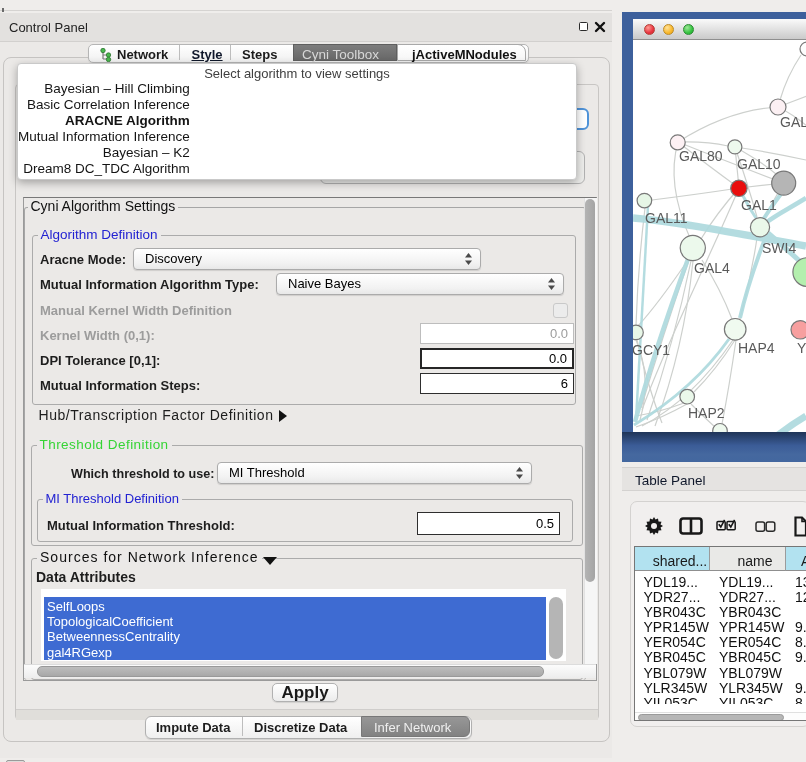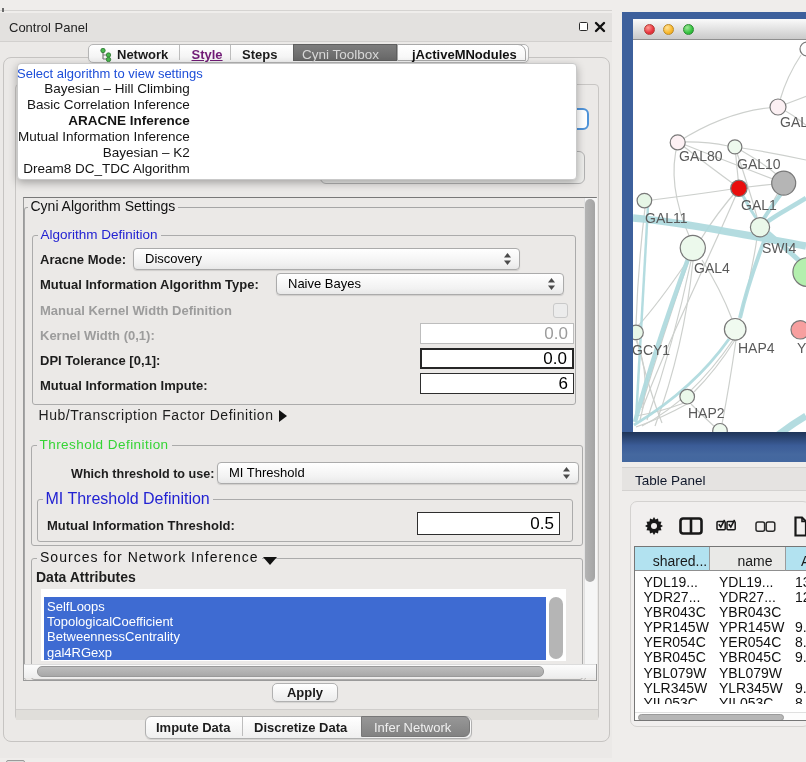--- a/index.html
+++ b/index.html
@@ -3,21 +3,21 @@
 <meta charset="utf-8">
 <style>
 html,body{margin:0;padding:0;}
 body{width:806px;height:762px;font-family:"Liberation Sans",sans-serif;background:#efedeb;}
 #root{position:absolute;top:8px;left:0;width:806px;height:762px;overflow:hidden;}
 .abs{position:absolute;}
 .b{font-weight:bold;}
 
 .grp{position:absolute;border:1px solid #a2a2a2;border-radius:3px;}
 .grpt{position:absolute;font-size:13px;background:#ebe9e8;padding:0 3px;line-height:13px;}
-.fld{position:absolute;background:#fff;font-size:17px;text-align:right;padding-right:5px;box-sizing:border-box;line-height:20px;}
+.fld{position:absolute;background:#fff;font-size:13px;text-align:right;padding-right:5px;box-sizing:border-box;line-height:20px;}
 .combo{position:absolute;box-sizing:border-box;border:1px solid #ababab;border-radius:4px;background:linear-gradient(#ffffff,#f2f2f2 70%,#e8e8e8);font-size:13px;line-height:20px;padding-left:11px;box-shadow:0 1px 1px rgba(0,0,0,0.12);}
 .stp{position:absolute;right:7px;top:3px;width:9px;height:14px;}
 .lbl{position:absolute;font-size:13px;color:#1d1d1d;white-space:nowrap;}
 .lbl.gray,.fld.gray{color:#9c9c9c;}
 </style>
 </head>
 <body>
 <div id="root">
 
 <div class="abs" style="left:0;top:5px;width:612px;height:745px;background:#ebe9e7;"></div>
@@ -37,21 +37,21 @@
 <div class="abs" style="left:293px;top:36px;width:104px;height:17px;background:linear-gradient(#7d7d7d,#686868);border:1px solid #5f5f5f;box-sizing:border-box;"></div>
 <div class="abs" style="left:397px;top:35.5px;width:129px;height:17.5px;background:linear-gradient(#ffffff,#f6f6f6);border:1px solid #a8a8a8;border-radius:0 8px 0 0;box-sizing:border-box;"></div>
 <svg class="abs" style="left:98.5px;top:39.5px;" width="14" height="14" viewBox="0 0 14 14">
       <path d="M4 3 L4 11 M4 7 L9 7 M4 11 L9 11" stroke="#7a7a7a" stroke-width="1.2" fill="none"></path>
       <circle cx="4" cy="2.5" r="2.2" fill="#49b84d" stroke="#2c7330" stroke-width="0.8"></circle>
       <circle cx="9.5" cy="7" r="2.2" fill="#49b84d" stroke="#2c7330" stroke-width="0.8"></circle>
       <circle cx="9.5" cy="11.5" r="2.2" fill="#49b84d" stroke="#2c7330" stroke-width="0.8"></circle>
     </svg>
 <div class="abs lbl b" style="left:117px;top:39px;color:#1a1a1a;">Network</div>
 <div class="abs" style="left:179px;top:37px;width:1px;height:15px;background:#bdbdbd;"></div>
-<div class="abs lbl b" style="left:191.5px;top:39px;color:#701a75;text-decoration:underline;">Style</div>
+<div class="abs lbl b" style="left:191.5px;top:39px;color:#0f172a;text-decoration:underline;">Style</div>
 <div class="abs" style="left:230px;top:37px;width:1px;height:15px;background:#bdbdbd;"></div>
 <div class="abs lbl b" style="left:242px;top:39px;color:#1a1a1a;">Steps</div>
 <div class="abs lbl" style="left:302px;top:39px;color:#d8d8d8;font-size:13.5px;text-align:right;">Cyni Toolbox</div>
 <div class="abs lbl b" style="left:412px;top:39px;color:#111;">jActiveMNodules</div>
 
 <div class="abs" style="left:15px;top:76px;width:584px;height:636px;border:1px solid #c8c6c4;border-radius:4px;box-sizing:border-box;"></div>
 <div class="abs" style="left:16px;top:701px;width:582px;height:10px;background:#e0deda;border-top:1px solid #cfcdcb;"></div>
 
 <div class="abs" style="left:320px;top:100px;width:269px;height:22px;border:2.5px solid #4f93d8;border-radius:6px;background:#fff;box-sizing:border-box;"></div>
 <div class="abs" style="left:320px;top:143px;width:265px;height:33px;border:1px solid #b2b2b2;border-radius:6px;background:#ededeb;box-sizing:border-box;"></div>
@@ -60,21 +60,21 @@
 <div class="grp" style="left:23.5px;top:199px;width:560px;height:472px;border-color:#a6a6a6;border-bottom:none;"></div>
 <div class="grpt" style="left:27.5px;top:192px;color:#111;font-size:14px;">Cyni Algorithm Settings</div>
 
 <div class="abs" style="left:583.5px;top:190px;width:13px;height:466px;background:#f6f6f6;border-left:1px solid #e2e2e2;box-sizing:border-box;"></div>
 <div class="abs" style="left:584.5px;top:191px;width:10px;height:383px;background:linear-gradient(90deg,#b4b4b4,#a4a4a4);border-radius:5px;"></div>
 
 <div class="grp" style="left:31.5px;top:226.5px;width:542px;height:168.5px;border-color:#ababab;"></div>
 <div class="grpt" style="left:37.5px;top:219.5px;color:#2222d2;font-size:13.5px;">Algorithm Definition</div>
 
 <div class="abs lbl b" style="left:40px;top:244px;">Aracne Mode:</div>
-<div class="combo" style="left:133px;top:240px;width:387px;height:22px;">Discovery
+<div class="combo" style="left:133px;top:240px;width:348px;height:22px;">Discovery
 <svg class="stp" width="9" height="14" viewBox="0 0 9 14">
         <path d="M4.5 1 L8 5.4 L1 5.4 Z" fill="#4a4a4a"></path>
         <path d="M4.5 13 L1 8.6 L8 8.6 Z" fill="#4a4a4a"></path>
       </svg></div>
 
 <div class="abs lbl b" style="left:40px;top:269px;">Mutual Information Algorithm Type:</div>
 <div class="combo" style="left:276px;top:265px;width:288px;height:22px;">Naive Bayes
 <svg class="stp" width="9" height="14" viewBox="0 0 9 14">
         <path d="M4.5 1 L8 5.4 L1 5.4 Z" fill="#4a4a4a"></path>
         <path d="M4.5 13 L1 8.6 L8 8.6 Z" fill="#4a4a4a"></path>
@@ -82,71 +82,71 @@
 
 <div class="abs lbl b gray" style="left:40px;top:295px;">Manual Kernel Width Definition</div>
 <div class="abs" style="left:553px;top:295px;width:13px;height:13px;border:1px solid #c9c9c9;border-radius:3px;background:#ececec;"></div>
 
 <div class="abs lbl b gray" style="left:40px;top:320px;">Kernel Width (0,1):</div>
 <div class="fld gray" style="left:420px;top:315px;width:154px;height:21px;border:1px solid #bdbdbd;">0.0</div>
 
 <div class="abs lbl b" style="left:40px;top:345px;">DPI Tolerance [0,1]:</div>
 <div class="fld" style="left:420px;top:340px;width:154px;height:21px;border:2px solid #262626;line-height:18px;">0.0</div>
 
-<div class="abs lbl b" style="left:40px;top:370px;">Mutual Information Impute:</div>
+<div class="abs lbl b" style="left:40px;top:370px;">Mutual Information Steps:</div>
 <div class="fld" style="left:420px;top:365px;width:154px;height:21px;border:1.5px solid #2e2e2e;line-height:19px;">6</div>
 
 <div class="abs lbl" style="left:38.5px;top:399px;font-size:14px;letter-spacing:0.55px;">Hub/Transcription Factor Definition</div>
 <svg class="abs" style="left:277px;top:401px;" width="12" height="14" viewBox="0 0 12 14">
       <path d="M2 1 L10 7 L2 13 Z" fill="#111"></path>
     </svg>
 
 <div class="grp" style="left:31px;top:437px;width:550px;height:99px;border-color:#ababab;"></div>
 <div class="grpt" style="left:36.5px;top:429.5px;color:#35d435;font-size:13.5px;letter-spacing:0.45px;">Threshold Definition</div>
 
 <div class="abs lbl b" style="left:71px;top:459px;font-size:12.6px;">Which threshold to use:</div>
-<div class="combo" style="left:217px;top:454px;width:362px;height:22px;">MI Threshold
+<div class="combo" style="left:217px;top:454px;width:315px;height:22px;">MI Threshold
 <svg class="stp" width="9" height="14" viewBox="0 0 9 14">
         <path d="M4.5 1 L8 5.4 L1 5.4 Z" fill="#4a4a4a"></path>
         <path d="M4.5 13 L1 8.6 L8 8.6 Z" fill="#4a4a4a"></path>
       </svg></div>
 
 <div class="grp" style="left:37px;top:491px;width:534px;height:41px;border-color:#ababab;"></div>
-<div class="grpt" style="left:42.5px;top:484px;color:#2222d2;font-size:16px;">MI Threshold Definition</div>
+<div class="grpt" style="left:42.5px;top:484px;color:#2222d2;font-size:13px;">MI Threshold Definition</div>
 
 <div class="abs lbl b" style="left:47px;top:510px;">Mutual Information Threshold:</div>
 <div class="fld" style="left:417px;top:504px;width:143px;height:23px;border:1.5px solid #2e2e2e;line-height:21px;">0.5</div>
 
 <div class="grp" style="left:31px;top:550px;width:550px;height:120px;border-color:#ababab;"></div>
 <div class="grpt" style="left:37px;top:542.5px;color:#111;font-size:14px;letter-spacing:1.02px;">Sources for Network Inference</div>
 <svg class="abs" style="left:262px;top:548px;" width="16" height="10" viewBox="0 0 16 10">
       <path d="M1 1 L15 1 L8 9 Z" fill="#111"></path>
     </svg>
 <div class="abs lbl b" style="left:36px;top:561px;font-size:14px;">Data Attributes</div>
 
 <div class="abs" style="left:41px;top:581px;width:525px;height:72px;background:#fff;"></div>
 <div class="abs" style="left:44px;top:589px;width:502px;height:63px;background:#3e6bd2;"></div>
 <div class="abs" style="left:47px;top:590.5px;width:400px;color:#fff;font-size:13px;line-height:15.4px;">SelfLoops<br>TopologicalCoefficient<br>BetweennessCentrality<br>gal4RGexp</div>
 <div class="abs" style="left:549px;top:589px;width:14px;height:62px;background:#b5b5b5;border-radius:7px;"></div>
 
 <div class="abs" style="left:24px;top:656px;width:572px;height:14px;background:linear-gradient(#fcfcfc,#ededed);border-top:1px solid #dcdcdc;box-sizing:border-box;"></div>
 <div class="abs" style="left:37px;top:658px;width:507px;height:10.5px;background:linear-gradient(#bdbdbd,#a8a8a8);border-radius:5px;border:1px solid #999;box-sizing:border-box;"></div>
 
-<div class="abs" style="left:272px;top:675px;width:66px;height:19px;border:1px solid #b1b1b1;border-radius:5px;background:linear-gradient(#ffffff,#ececec);box-sizing:border-box;text-align:center;font-size:13px;font-weight:bold;line-height:18px;color:#1a1a1a;box-shadow:0 1px 1px rgba(0,0,0,0.1);">Apply</div>
+<div class="abs" style="left:272px;top:675px;width:66px;height:19px;border:1px solid #b1b1b1;border-radius:5px;background:linear-gradient(#ffffff,#ececec);box-sizing:border-box;text-align:center;font-size:17px;font-weight:bold;line-height:18px;color:#1a1a1a;box-shadow:0 1px 1px rgba(0,0,0,0.1);">Apply</div>
 
 <div class="abs" style="left:145px;top:708px;width:325px;height:21px;border:1px solid #b0b0b0;border-radius:6px;background:linear-gradient(#ffffff,#efefef);box-shadow:0 1px 1px rgba(0,0,0,0.1);"></div>
 <div class="abs" style="left:361px;top:708px;width:109px;height:21px;background:linear-gradient(#979797,#828282);border:1px solid #787878;box-sizing:border-box;border-radius:0 6px 6px 0;"></div>
 <div class="abs lbl b" style="left:156px;top:712px;">Impute Data</div>
 <div class="abs" style="left:242px;top:709px;width:1px;height:19px;background:#bdbdbd;"></div>
 <div class="abs lbl b" style="left:254px;top:712px;">Discretize Data</div>
 <div class="abs lbl" style="left:374px;top:712px;color:#efefef;">Infer Network</div>
 
 <div class="abs" style="left:17px;top:55px;width:560px;height:117px;background:#fff;border:1px solid #c9c9c9;border-radius:4px;box-sizing:border-box;box-shadow:0 3px 9px rgba(0,0,0,0.30);"></div>
-<div class="abs" style="left:17px;top:57.5px;width:560px;font-size:13px;color:#1d4ed8;">Select algorithm to view settings</div>
-<div class="abs" style="left:18px;top:73px;font-size:13.5px;color:#141414;line-height:16px;white-space:nowrap;text-align:right;">Bayesian – Hill Climbing<br>Basic Correlation Inference<br><span class="b">ARACNE Inference</span><br>Mutual Information Inference<br>Bayesian – K2<br>Dream8 DC_TDC Algorithm</div>
+<div class="abs" style="left:17px;top:57.5px;width:560px;text-align:center;font-size:13px;color:#404040;">Select algorithm to view settings</div>
+<div class="abs" style="left:18px;top:73px;font-size:13.5px;color:#141414;line-height:16px;white-space:nowrap;text-align:right;">Bayesian – Hill Climbing<br>Basic Correlation Inference<br><span class="b">ARACNE Algorithm</span><br>Mutual Information Inference<br>Bayesian – K2<br>Dream8 DC_TDC Algorithm</div>
 
 <div class="abs" style="left:6px;top:752px;width:17px;height:12px;border:1px solid #9a9a9a;border-radius:2px;background:#dddbd9;"></div>
 
 <div class="abs" style="left:622px;top:4px;width:184px;height:450px;background:#3d609c;"></div>
 <div class="abs" style="left:622px;top:424px;width:184px;height:30px;background:linear-gradient(#1f3457,#3b5c97 45%,#45689f 75%,#43679f);"></div>
 <div class="abs" style="left:633px;top:11px;width:173px;height:21px;background:linear-gradient(#fafafa,#cacaca);border-bottom:1px solid #8f8f8f;box-sizing:border-box;"></div>
 <div class="abs" style="left:643.5px;top:15.5px;width:11px;height:11px;border-radius:6px;background:radial-gradient(circle at 35% 30%,#ff9d94,#e8333f 60%,#cf2b30);border:0.5px solid #b33f36;box-sizing:border-box;"></div>
 <div class="abs" style="left:663px;top:15.5px;width:11px;height:11px;border-radius:6px;background:radial-gradient(circle at 35% 30%,#ffe29a,#f9b82c 60%,#e3a01c);border:0.5px solid #bd8b26;box-sizing:border-box;"></div>
 <div class="abs" style="left:682.5px;top:15.5px;width:11px;height:11px;border-radius:6px;background:radial-gradient(circle at 35% 30%,#9ee798,#35c340 60%,#23a52e);border:0.5px solid #2c8a33;box-sizing:border-box;"></div>
 

